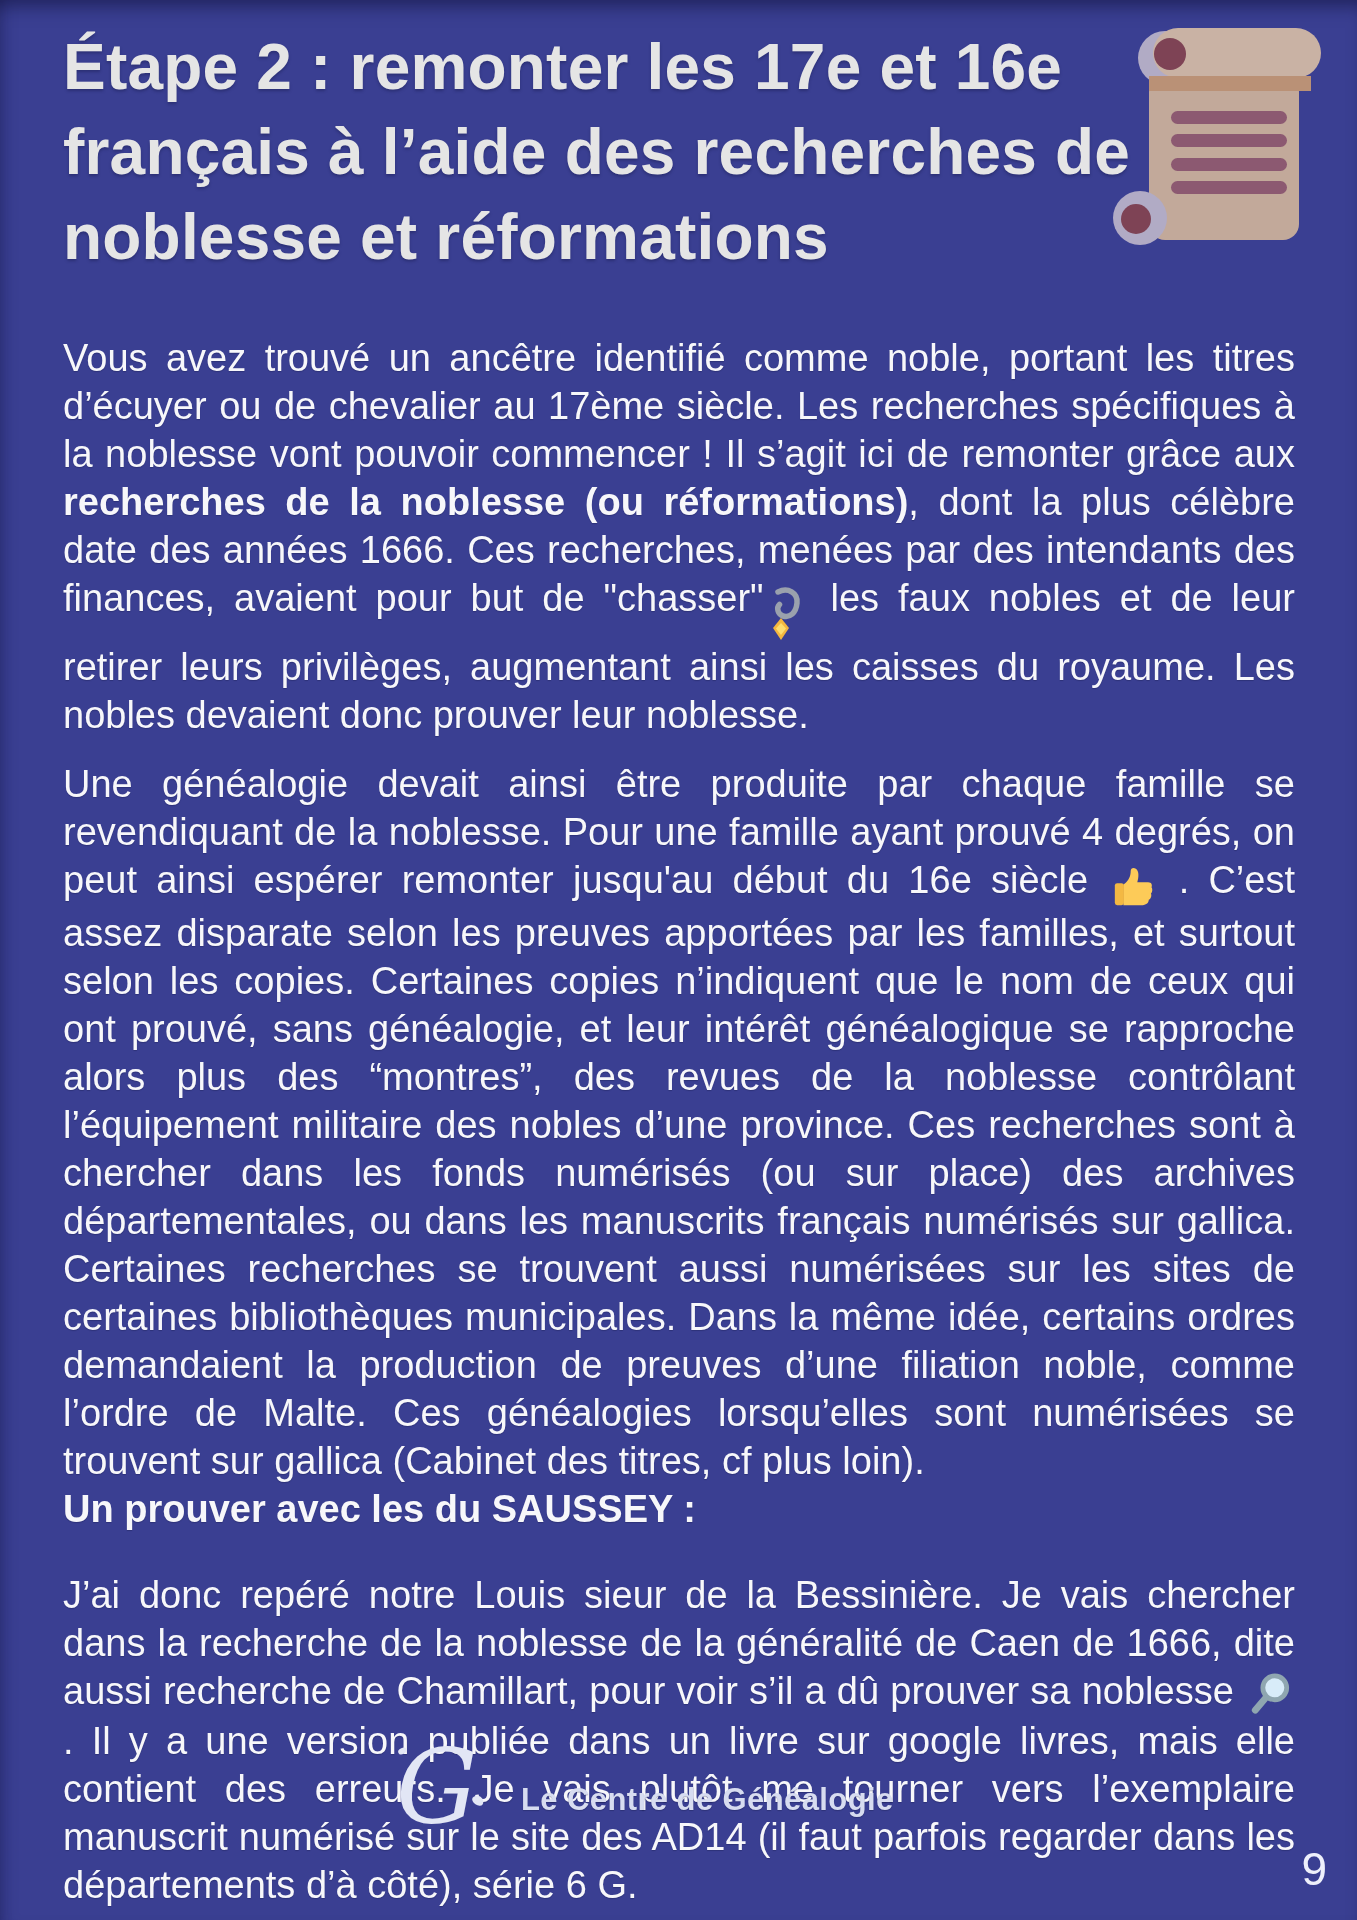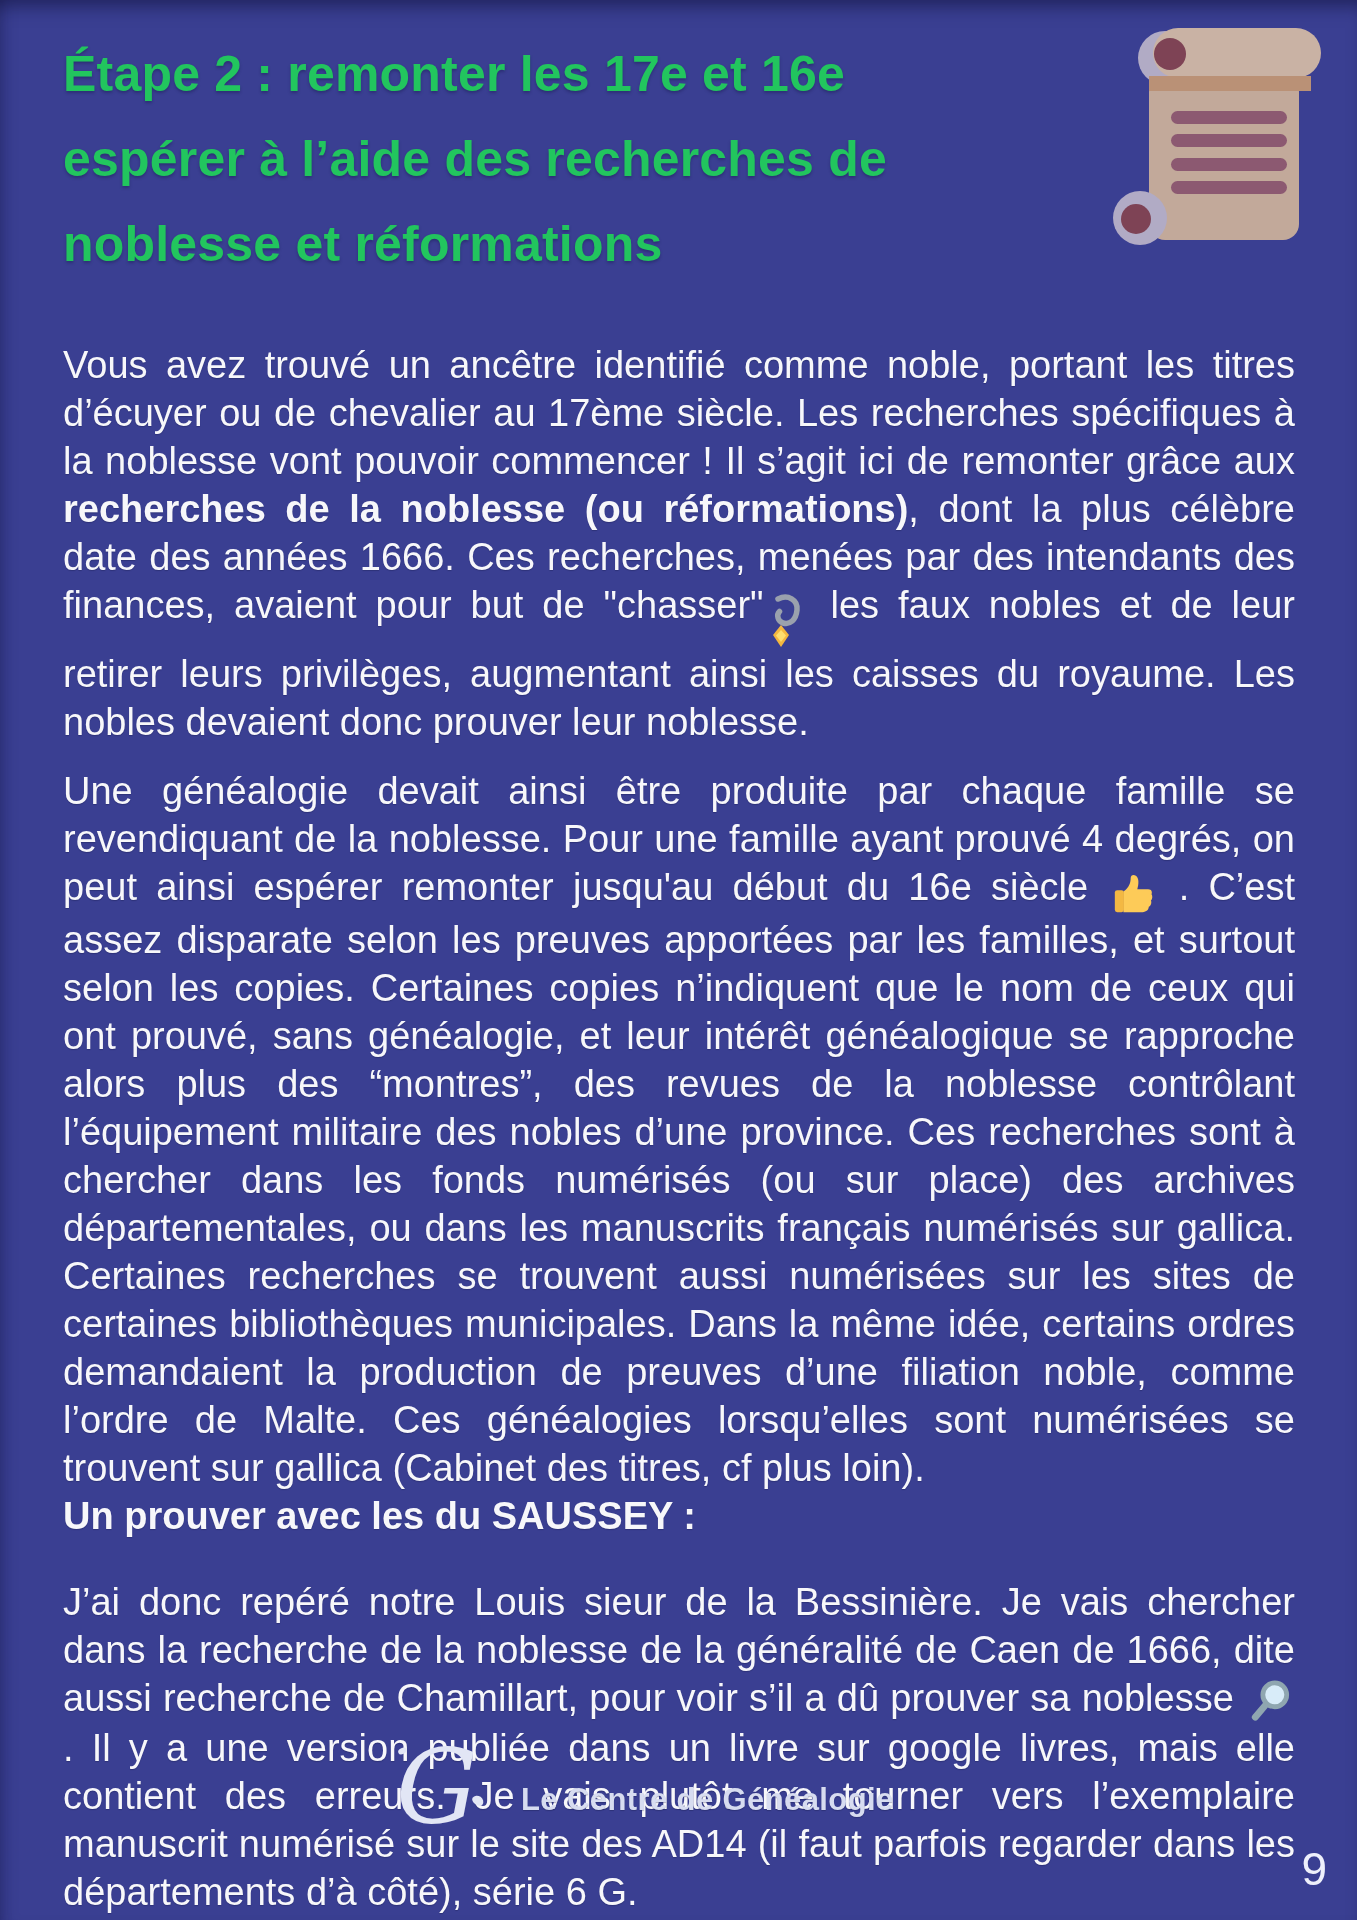--- a/index.html
+++ b/index.html
@@ -15,22 +15,22 @@
     box-shadow: inset 0 16px 18px -10px rgba(12,14,52,.55),
                 inset 14px 0 16px -12px rgba(12,14,52,.30);
   }
   .scroll-icon {
     position:absolute; left:1113px; top:26px; width:215px; height:222px; z-index:0;
   }
   .content {
     position:absolute; left:63px; top:0; width:1232px; z-index:1;
   }
   .title {
-    margin:32px 0 0 0;
-    font-size:50px; line-height:85px; font-weight:bold; color:#22c55e;
+    margin:25px 0 0 0;
+    font-size:64px; line-height:85px; font-weight:bold; color:#e5e5e5;
     letter-spacing:.2px;
     text-shadow:0 2px 3px rgba(18,20,64,.35);
   }
   .para {
     margin:0; font-size:38px; line-height:48px; text-align:justify;
     color:#f7f7fa; text-shadow:0 1px 1px rgba(18,20,64,.30);
   }
   .p1 { margin-top:54px; }
   .p2 { margin-top:21px; }
   .p3 { margin-top:38px; }
@@ -83,21 +83,21 @@
     <rect x="58" y="155" width="116" height="13" rx="6.5" fill="#8c5971"></rect>
     <circle cx="27" cy="192" r="27" fill="#b1abc5"></circle>
     <circle cx="23" cy="193" r="15" fill="#7e4355"></circle>
   </svg>
 </div>
 
 <div class="content">
 
   <h1 class="title">
     <div>Étape 2 : remonter les 17e et 16e</div>
-    <div>espérer à l’aide des recherches de</div>
+    <div>français à l’aide des recherches de</div>
     <div>noblesse et réformations</div>
   </h1>
 
   <p class="para p1"><span>Vous avez trouvé un ancêtre identifié comme noble, portant les titres d’écuyer ou de chevalier au 17ème siècle. Les recherches spécifiques à la noblesse vont pouvoir commencer ! Il s’agit ici de remonter grâce aux </span><b>recherches de la noblesse (ou réformations)</b><span>, dont la plus célèbre date des années 1666. Ces recherches, menées par des intendants des finances, avaient pour but de "chasser"</span><span class="emoji emoji-hook"><svg viewBox="0 0 40 58" width="40" height="58" aria-hidden="true">
           <path d="M12 7 C22 2 32 8 31 18 C30 28 24 33 17 31 C12 29.5 10 23 13.5 19.5" fill="none" stroke="#9aa1ad" stroke-width="5.5" stroke-linecap="round"></path>
           <path d="M15 33 L23 43 L15 55 L7 43 Z" fill="#f4b73f"></path>
           <path d="M15 38 L20 43.5 L15 50 L10 43.5 Z" fill="#fddd6e"></path>
         </svg></span><span> les faux nobles et de leur retirer leurs privilèges, augmentant ainsi les caisses du royaume. Les nobles devaient donc prouver leur noblesse.</span></p>
 
   <p class="para p2"><span>Une généalogie devait ainsi être produite par chaque famille se revendiquant de la noblesse. Pour une famille ayant prouvé 4 degrés, on peut ainsi espérer remonter jusqu'au début du 16e siècle </span><span class="emoji emoji-thumb"><svg viewBox="0 0 46 48" width="44" height="46" aria-hidden="true">

